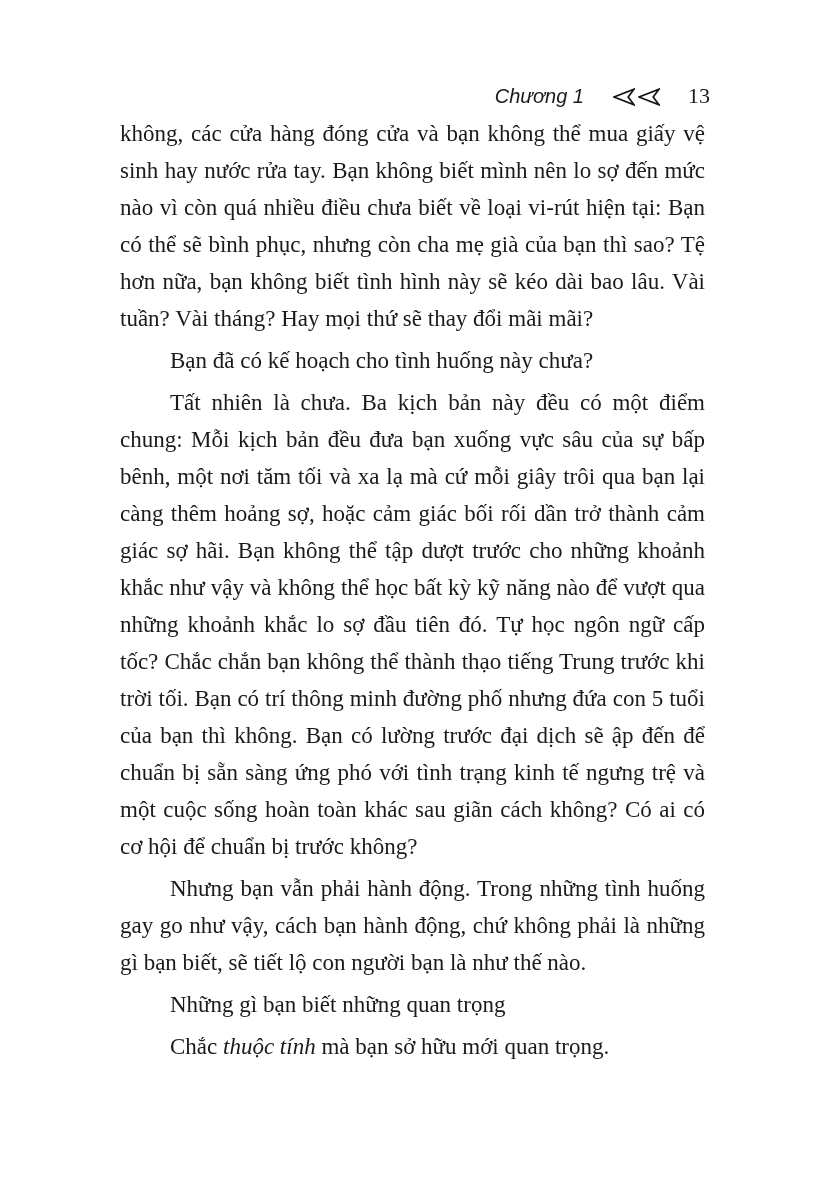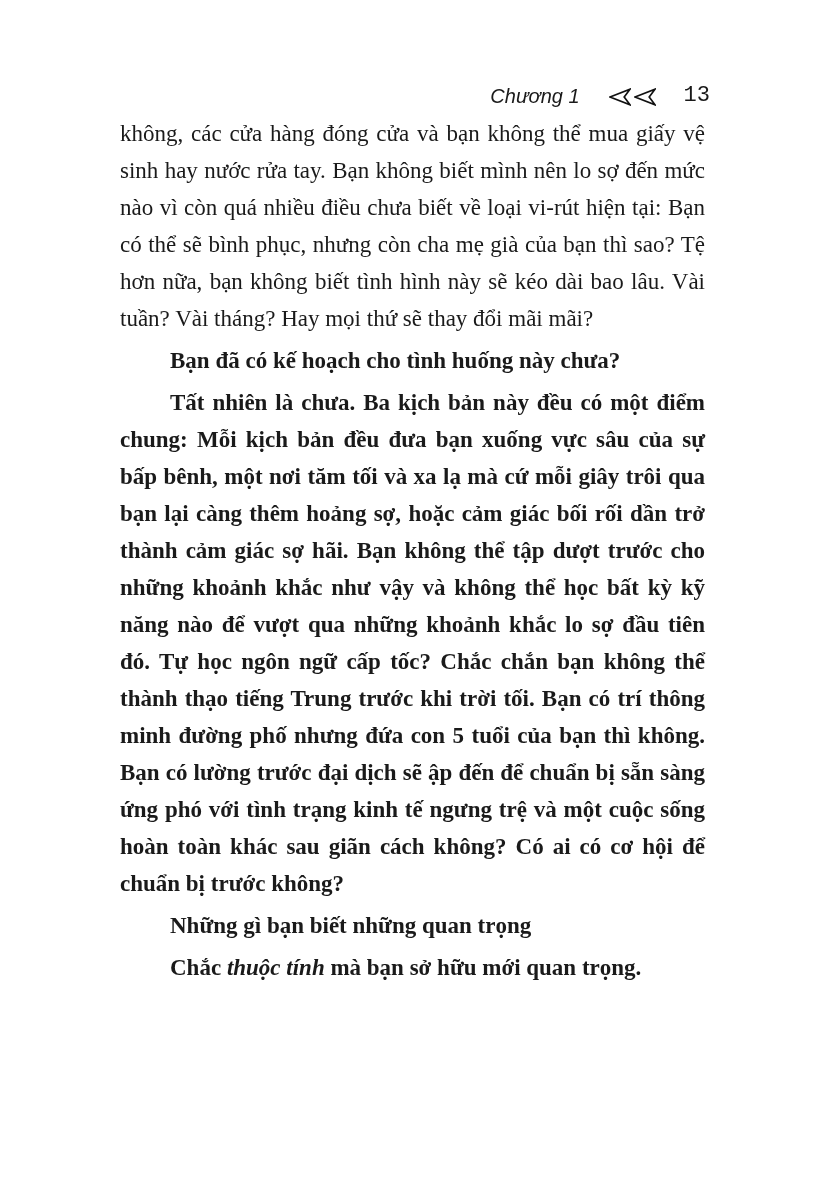--- a/index.html
+++ b/index.html
@@ -27,35 +27,35 @@
   .chap-title{font-weight:bold;letter-spacing:0.1px;}
   .arrows{
     display:inline-flex;
     gap:3px;
     margin:0 28px 0 18px;
     position:relative;
     top:1px;
   }
   .arrows svg{display:block;}
   .folio{
-    font-family:Liberation Mono, monospace;
+    font-family:Liberation Serif, serif;
     font-size:22px;
   }
   .body-text{
     position:absolute;
     left:120px;
     top:115px;
     width:585px;
     font-size:23px;
     line-height:37px;
     text-rendering:optimizeLegibility;
   }
   .body-text p{margin:0 0 5px 0;}
   .just{text-align:justify;}
-  .ind{text-indent:50px;font-weight:bold;}
+  .ind{text-indent:50px;}
   .body-text em{font-style:italic;margin-top:38px;}
 </style>
 </head>
 <body>
 
 <div class="page">
 
   <header class="running-head">
     <span class="chap-label">Chương 1</span>
     <span class="arrows">
@@ -66,17 +66,18 @@
         <path d="M1 9 L21 1.2 L15.2 9 L21 16.8 Z" fill="#ffffff" stroke="#111111" stroke-width="1.7" stroke-linejoin="miter"></path>
       </svg>
     </span>
     <span class="folio">13</span>
   </header>
 
   <main class="body-text">
     <p class="just">không, các cửa hàng đóng cửa và bạn không thể mua giấy vệ sinh hay nước rửa tay. Bạn không biết mình nên lo sợ đến mức nào vì còn quá nhiều điều chưa biết về loại vi-rút hiện tại: Bạn có thể sẽ bình phục, nhưng còn cha mẹ già của bạn thì sao? Tệ hơn nữa, bạn không biết tình hình này sẽ kéo dài bao lâu. Vài tuần? Vài tháng? Hay mọi thứ sẽ thay đổi mãi mãi?</p>
     <p class="ind">Bạn đã có kế hoạch cho tình huống này chưa?</p>
     <p class="just ind">Tất nhiên là chưa. Ba kịch bản này đều có một điểm chung: Mỗi kịch bản đều đưa bạn xuống vực sâu của sự bấp bênh, một nơi tăm tối và xa lạ mà cứ mỗi giây trôi qua bạn lại càng thêm hoảng sợ, hoặc cảm giác bối rối dần trở thành cảm giác sợ hãi. Bạn không thể tập dượt trước cho những khoảnh khắc như vậy và không thể học bất kỳ kỹ năng nào để vượt qua những khoảnh khắc lo sợ đầu tiên đó. Tự học ngôn ngữ cấp tốc? Chắc chắn bạn không thể thành thạo tiếng Trung trước khi trời tối. Bạn có trí thông minh đường phố nhưng đứa con 5 tuổi của bạn thì không. Bạn có lường trước đại dịch sẽ ập đến để chuẩn bị sẵn sàng ứng phó với tình trạng kinh tế ngưng trệ và một cuộc sống hoàn toàn khác sau giãn cách không? Có ai có cơ hội để chuẩn bị trước không?</p>
+    <p class="just ind">Nhưng bạn vẫn phải hành động. Trong những tình huống gay go như vậy, cách bạn hành động, chứ không phải là những gì bạn biết, sẽ tiết lộ con người bạn là như thế nào.</p>
     <p class="ind">Những gì bạn biết những quan trọng</p>
     <p class="ind"><span>Chắc </span><em>thuộc tính</em><span> mà bạn sở hữu mới quan trọng.</span></p>
   </main>
 
 </div>
 
 </body></html>

